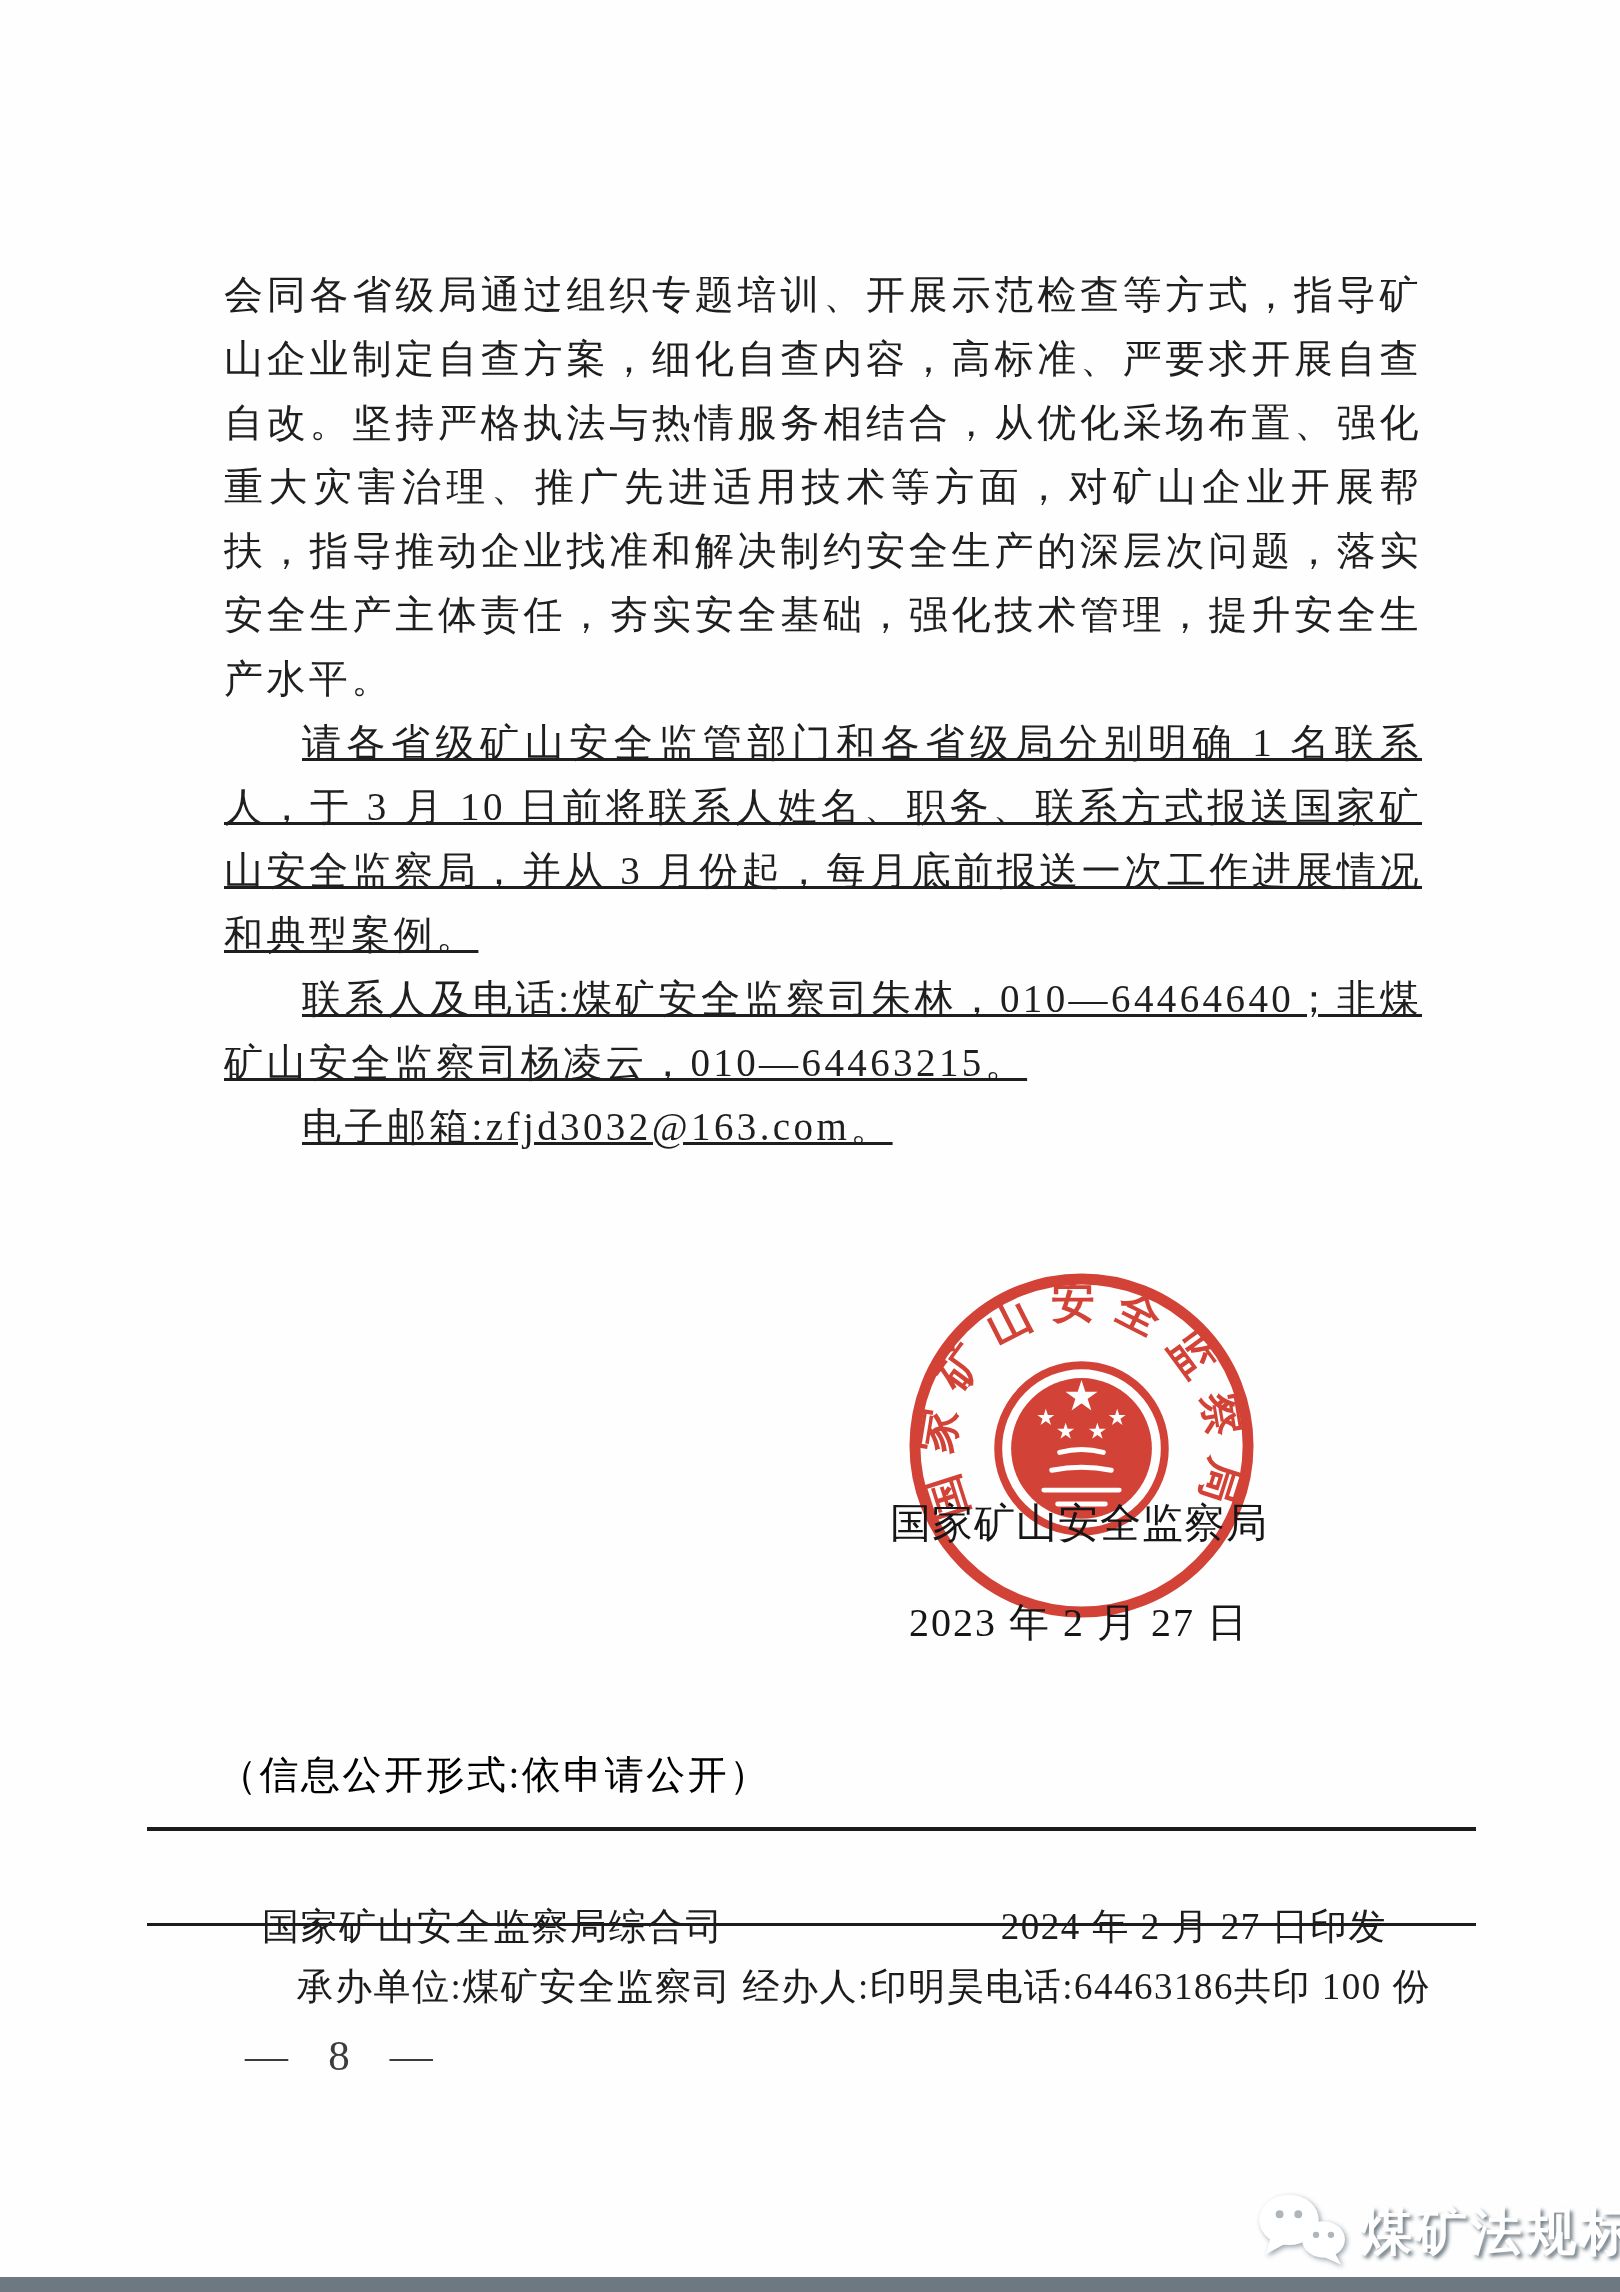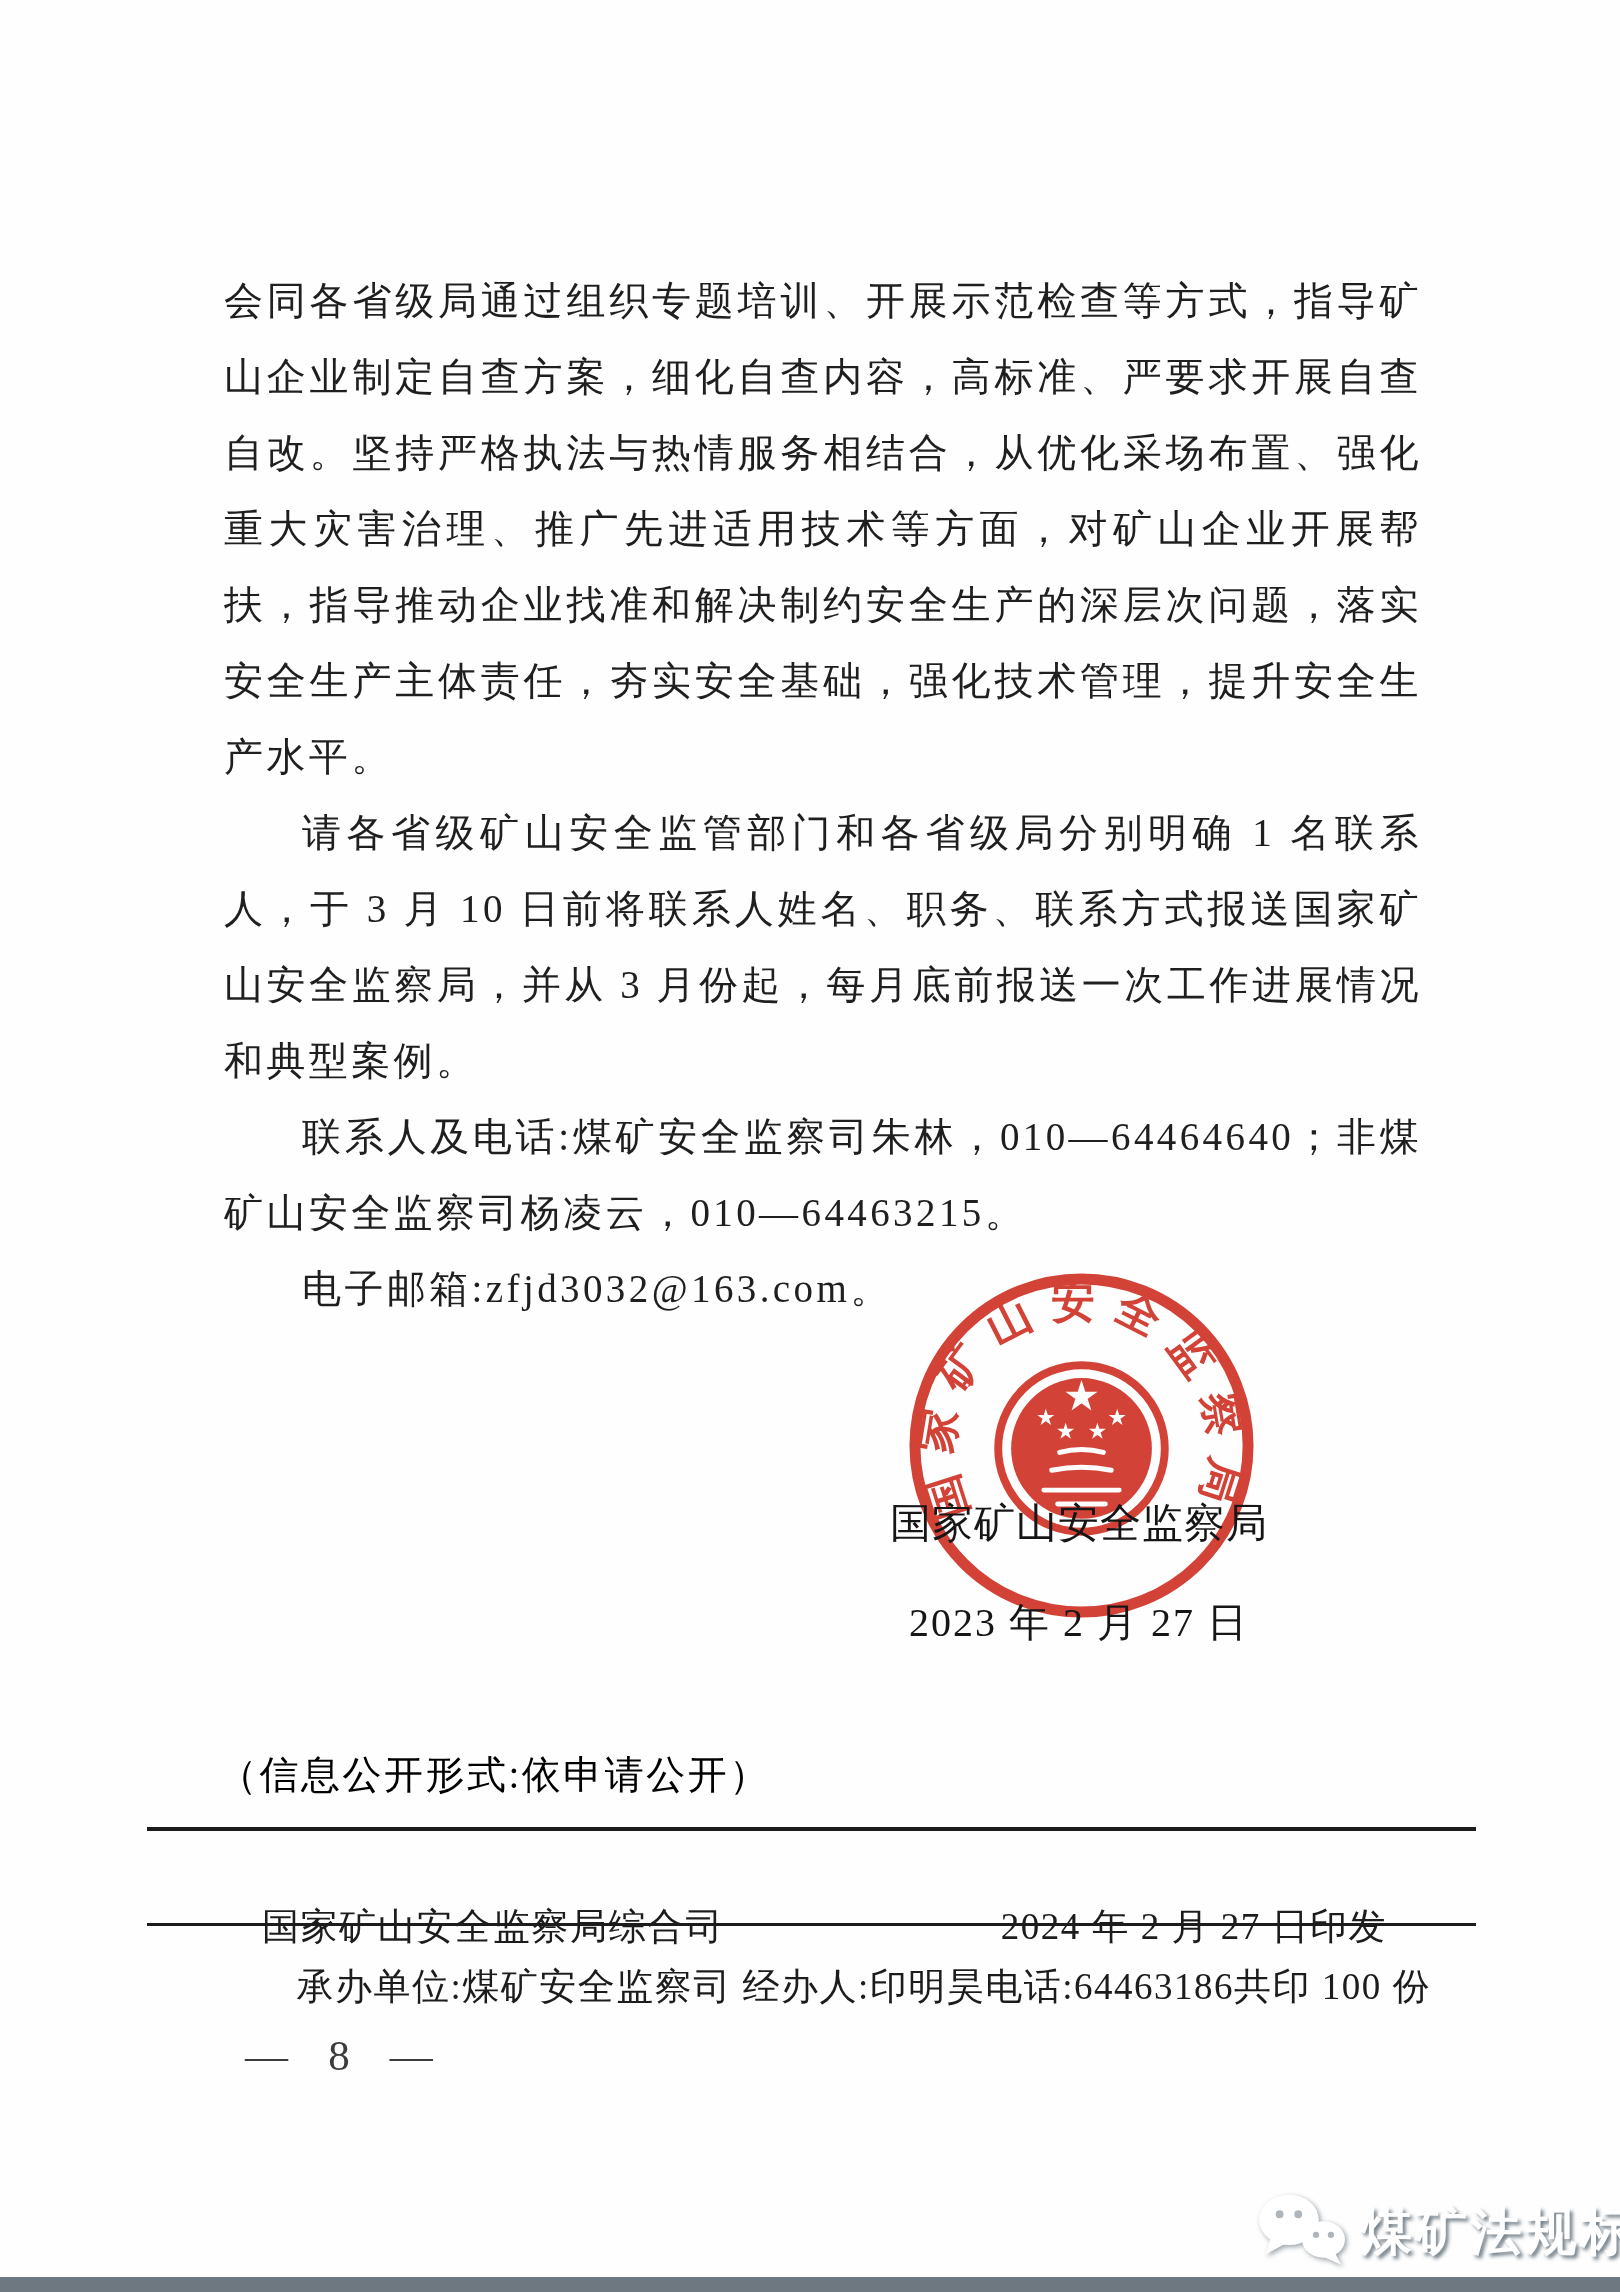--- a/index.html
+++ b/index.html
@@ -9,25 +9,25 @@
     font-family:"Liberation Serif","DejaVu Serif",serif;
     color:#1f1f1f;
     position:relative;
     overflow:hidden;
   }
   .page{position:absolute;inset:0;background:#fefefe;}
 
   
   .body-text{
     position:absolute;left:224px;top:263px;width:1198px;
-    font-size:39px;line-height:76px;letter-spacing:3.4px;
+    font-size:39px;line-height:64px;letter-spacing:3.4px;
     text-align:justify;text-align-last:left;
   }
   .body-text p{margin:0;}
-  .body-text p.indent{text-indent:2em;}
+  .body-text p.indent{text-indent:2em;text-decoration:underline;}
 
   
   .seal{
     position:absolute;left:906px;top:1270px;width:351px;height:351px;
     opacity:.96;z-index:1;
   }
   .seal svg{width:100%;height:100%;}
   .seal-ring-text-el{
     font-family:"Liberation Serif","DejaVu Serif",serif;
     font-weight:700;

